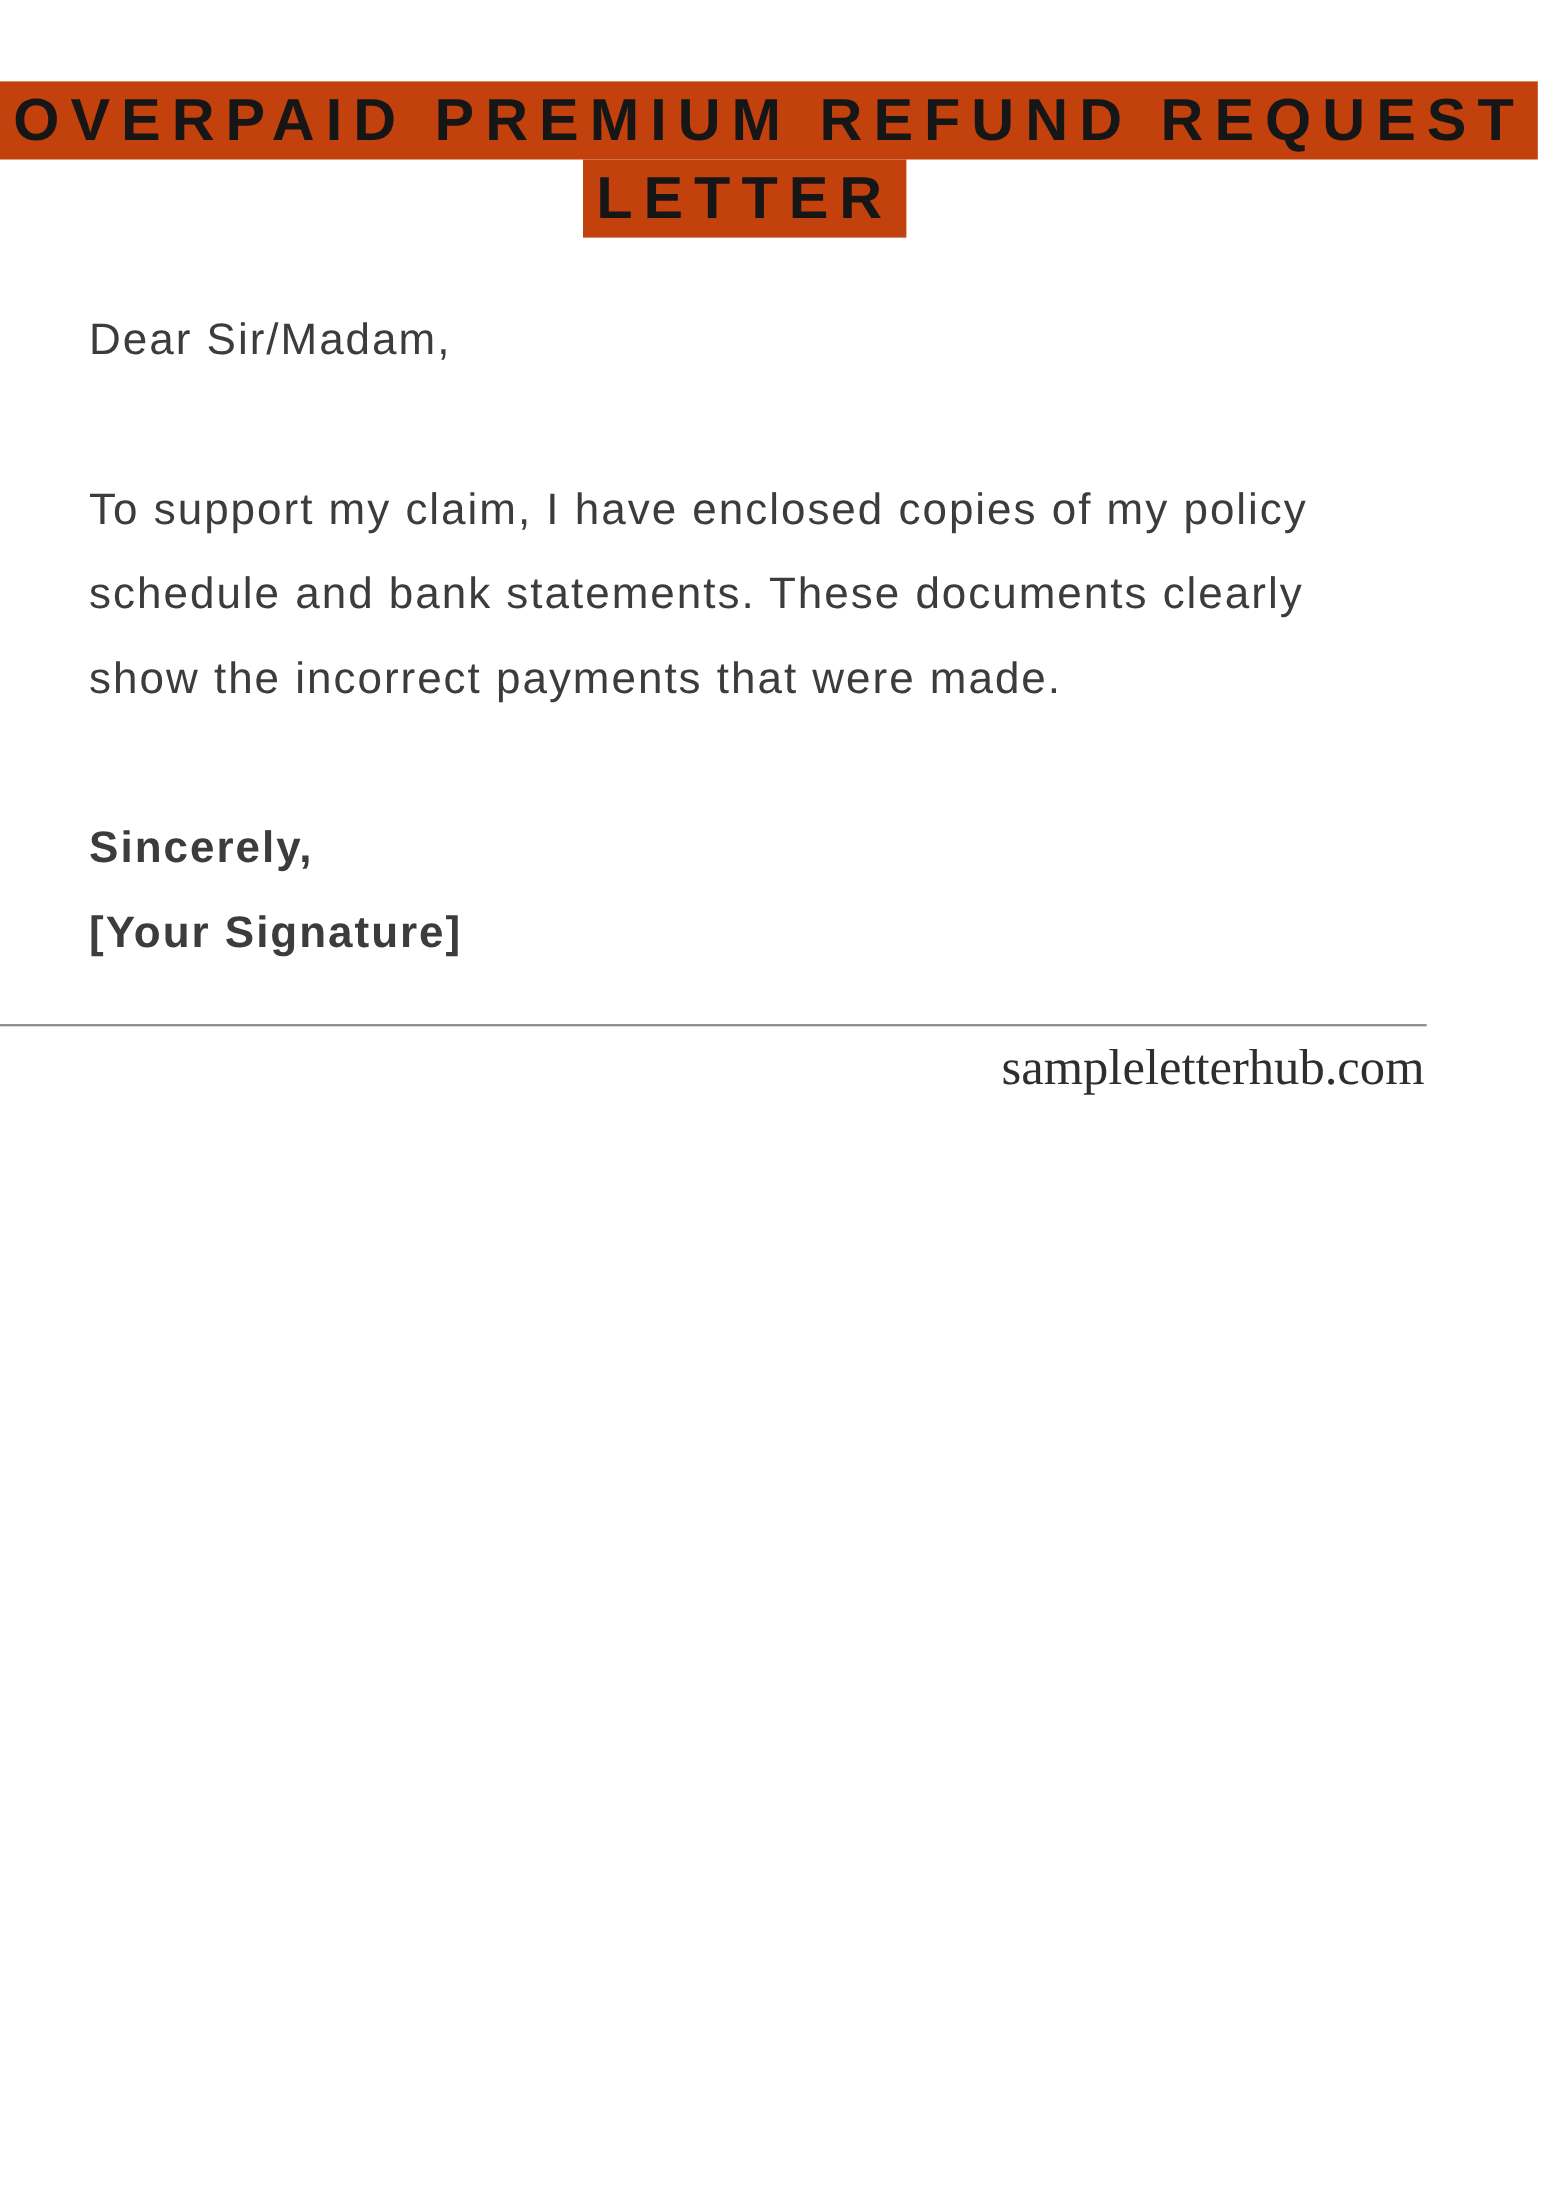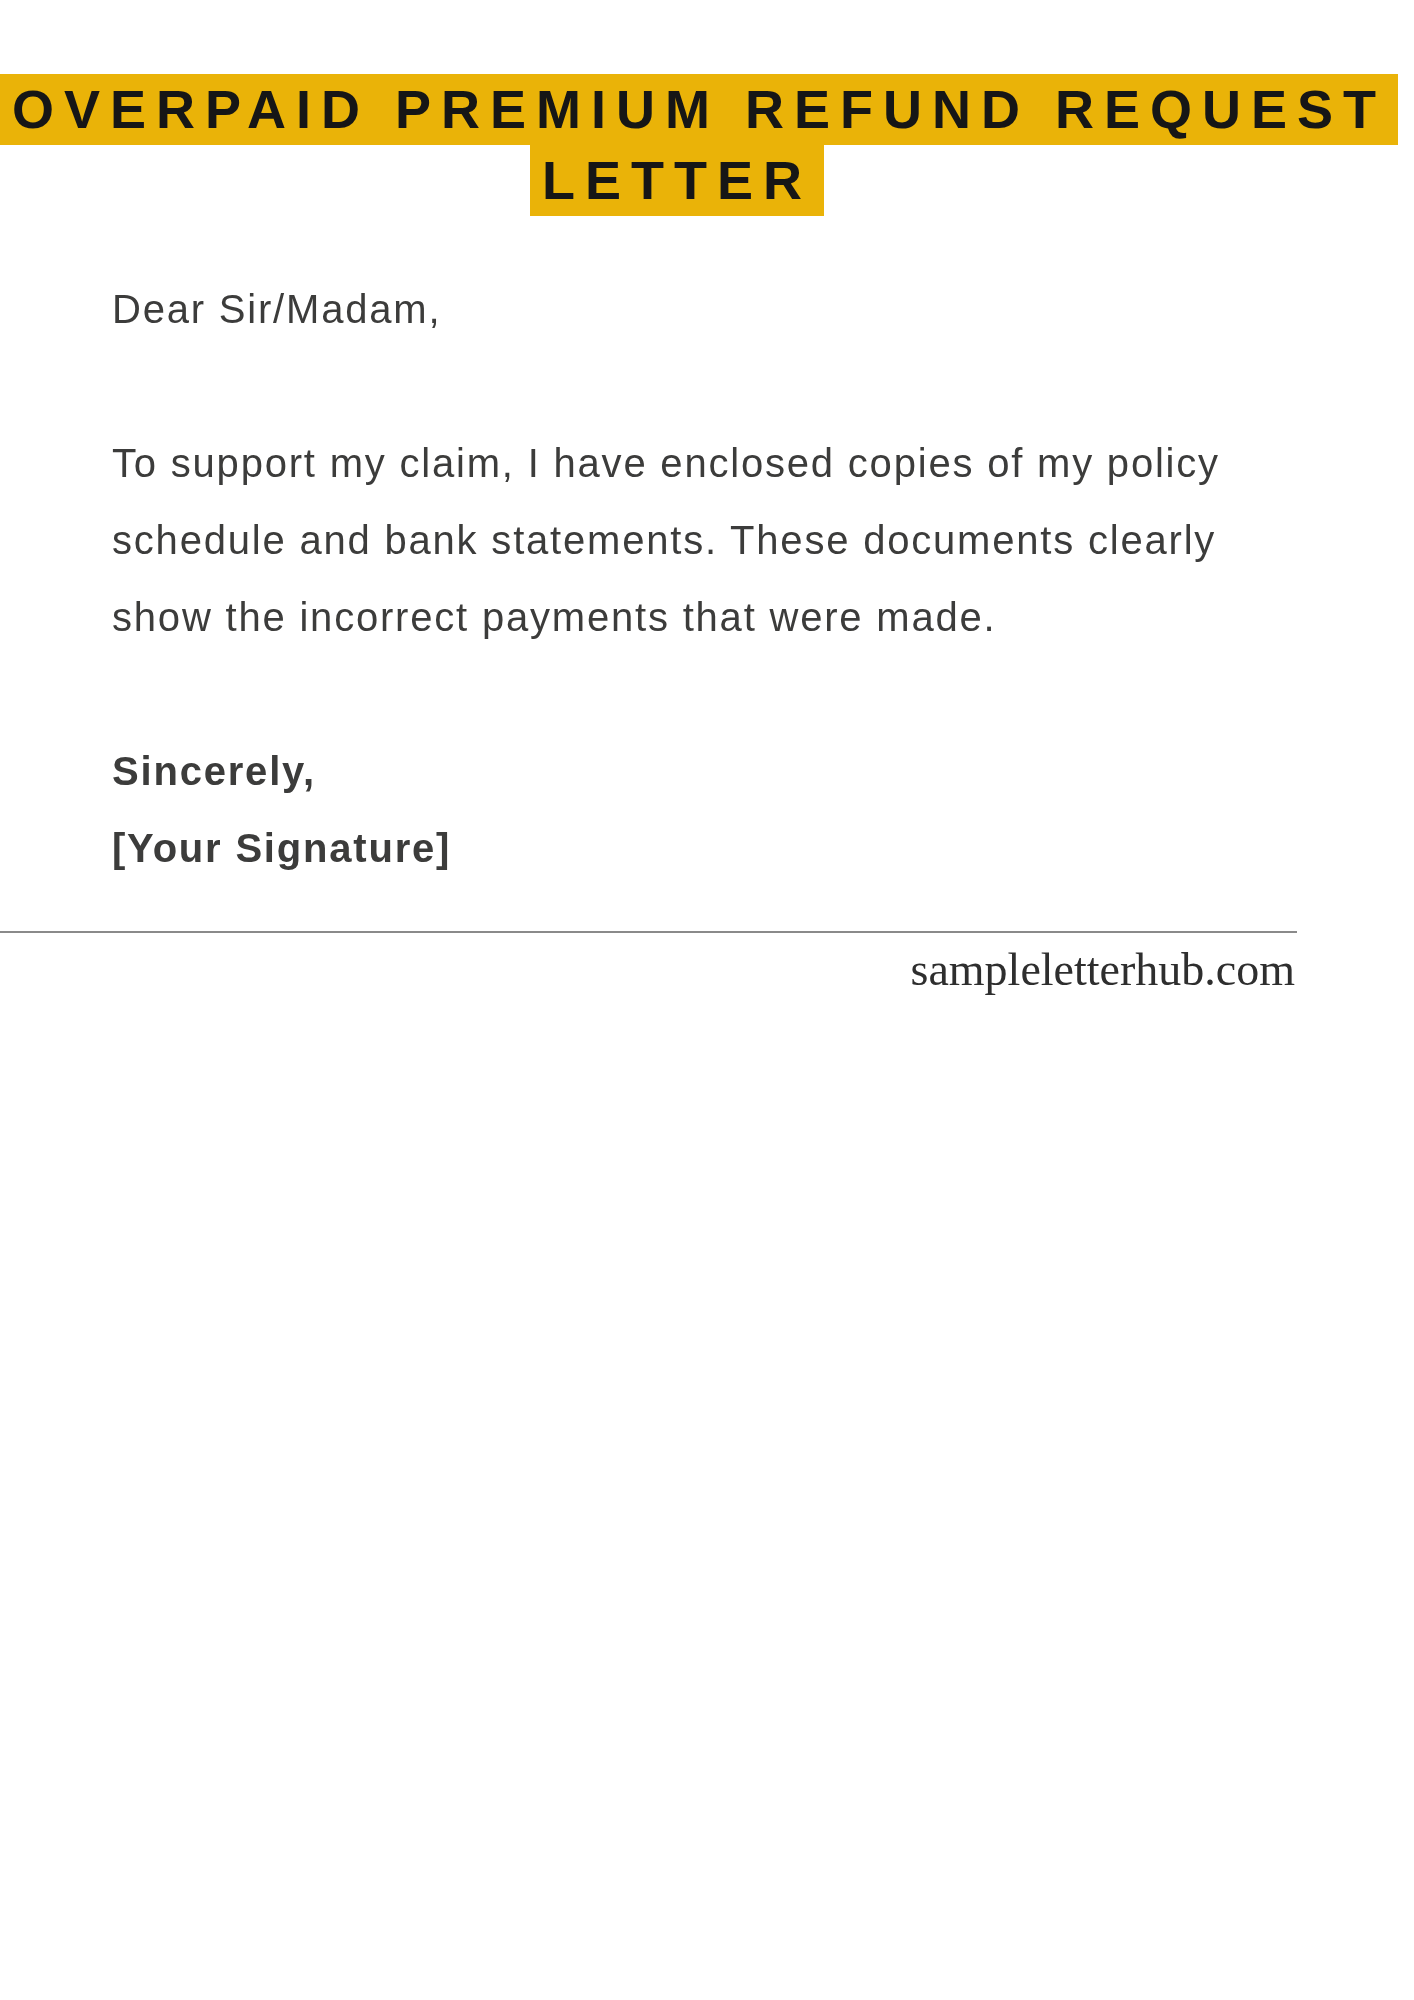--- a/index.html
+++ b/index.html
@@ -20,27 +20,27 @@
     padding-top: 74px;
     text-align: center;
     font-size: 54px;
     font-weight: 700;
     letter-spacing: 10px;
     color: #161616;
     line-height: 71px;
   }
   .title .hl {
     display: inline-block;
-    background: #eab308;
+    background: #c2410c;
     padding: 0 12px;
     white-space: pre;
     text-align: center;
   }
   .content {
-    padding-left: 112px;
+    padding-left: 81px;
   }
   .body-text p {
     margin: 0 0 77px 0;
     font-size: 40px;
     line-height: 77px;
     letter-spacing: 1.8px;
     color: #3C3C3B;
     white-space: pre;
     width: fit-content;
   }

